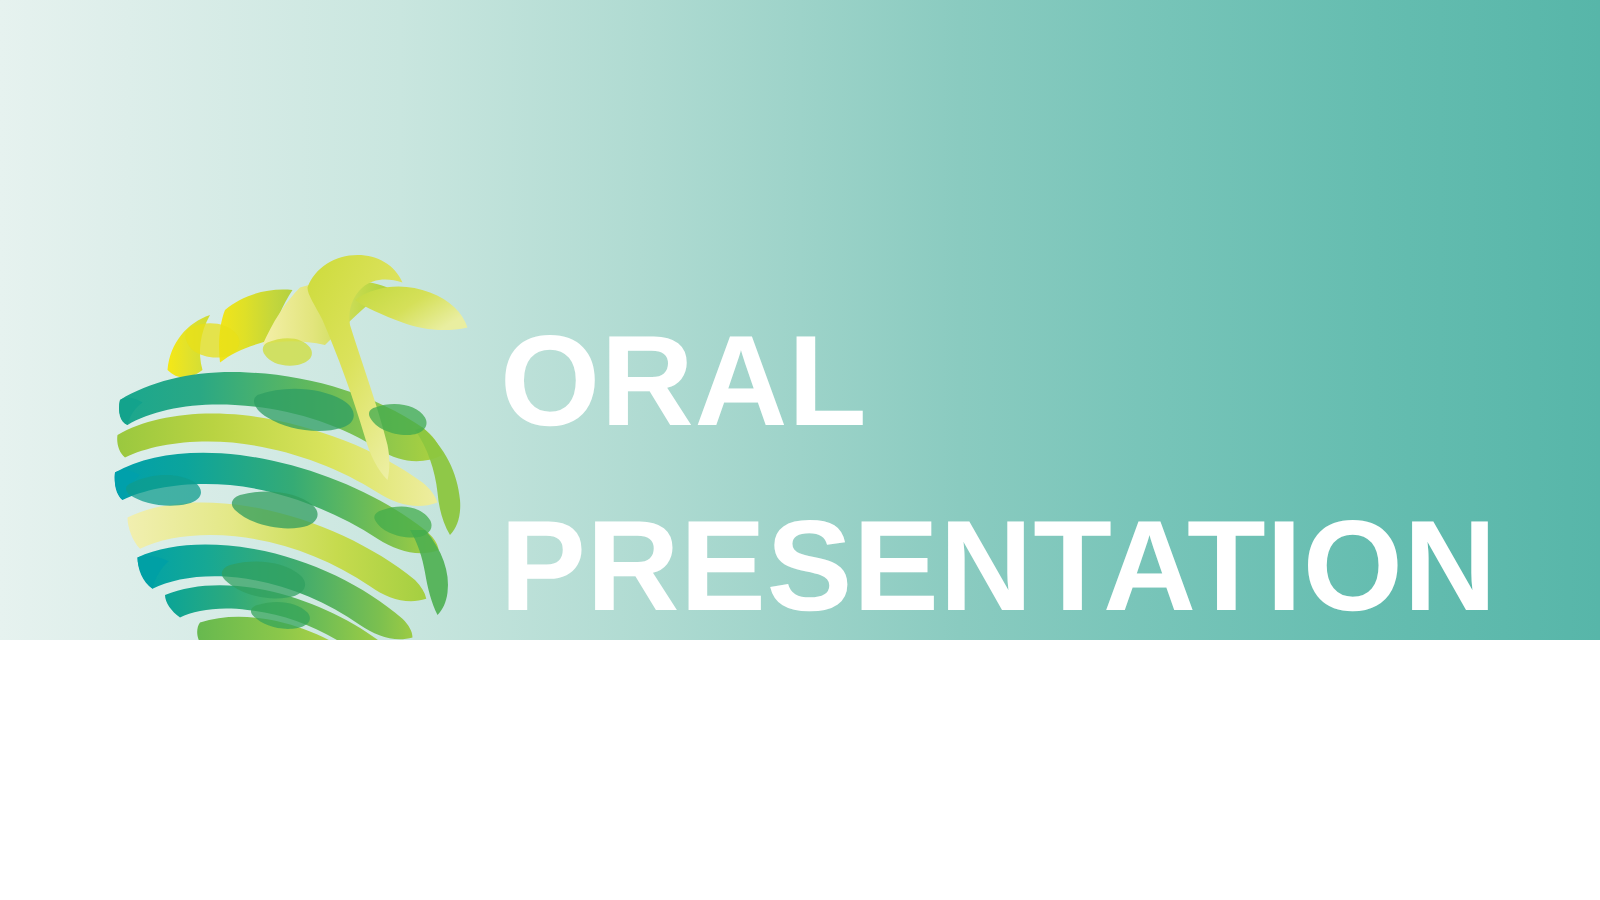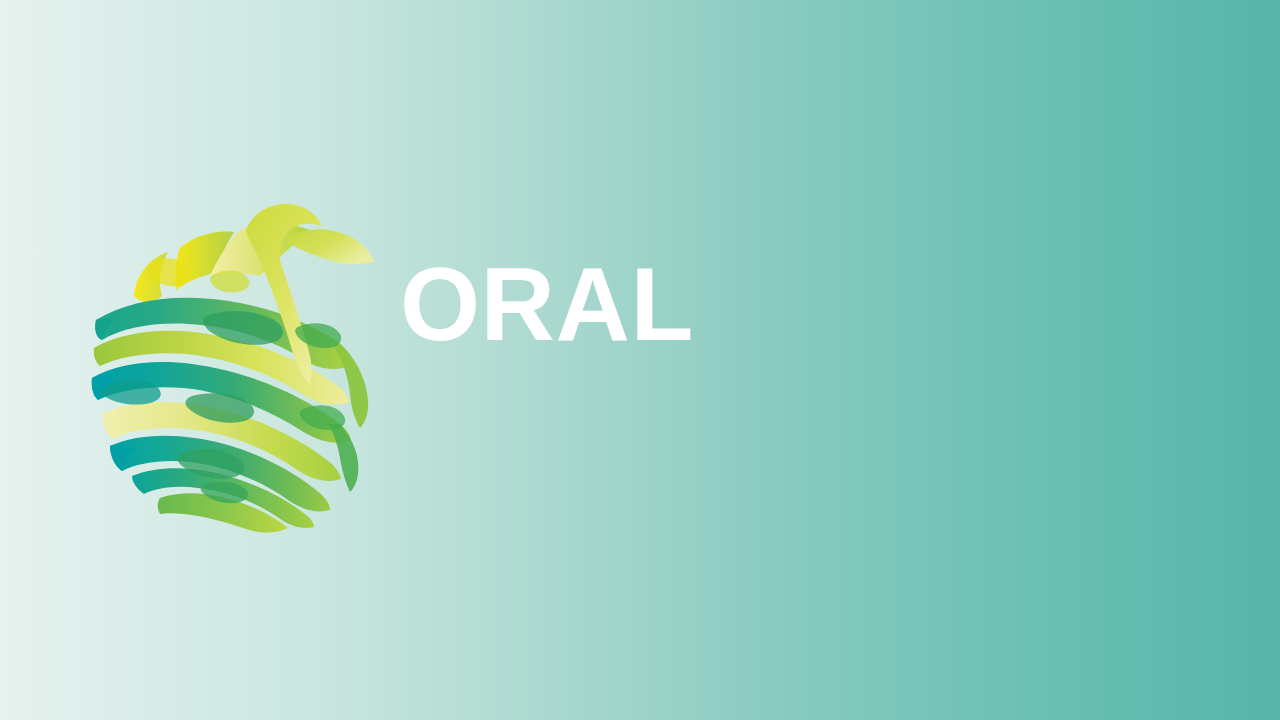--- a/index.html
+++ b/index.html
@@ -5,21 +5,21 @@
 <style>
   html, body {
     margin: 0;
     padding: 0;
     background: #ffffff;
   }
 
   #slide {
     position: relative;
     width: 1280px;
-    height: 720px;
+    height: 512px;
     overflow: hidden;
     font-family: "Liberation Sans", sans-serif;
   }
 
   
   #slide-background {
     position: absolute;
     inset: 0;
     background: linear-gradient(
         to right,
@@ -252,15 +252,16 @@
         <path d="M96,252 C118,246 140,250 152,260 C160,267 156,276 142,278
                  C122,281 102,274 92,264 C87,259 90,254 96,252 Z" fill="#30a060"></path>
         <path d="M118,284 C134,279 150,282 158,290 C163,296 158,302 146,303
                  C132,304 120,299 114,292 C111,288 114,285 118,284 Z" fill="#35a45a"></path>
       </g>
     </svg>
   </div>
 
   <div id="title-block">
     <span class="title-line">ORAL</span>
+    <span class="title-line">PRESENTATION</span>
   </div>
 
 </div>
 
 </body></html>

